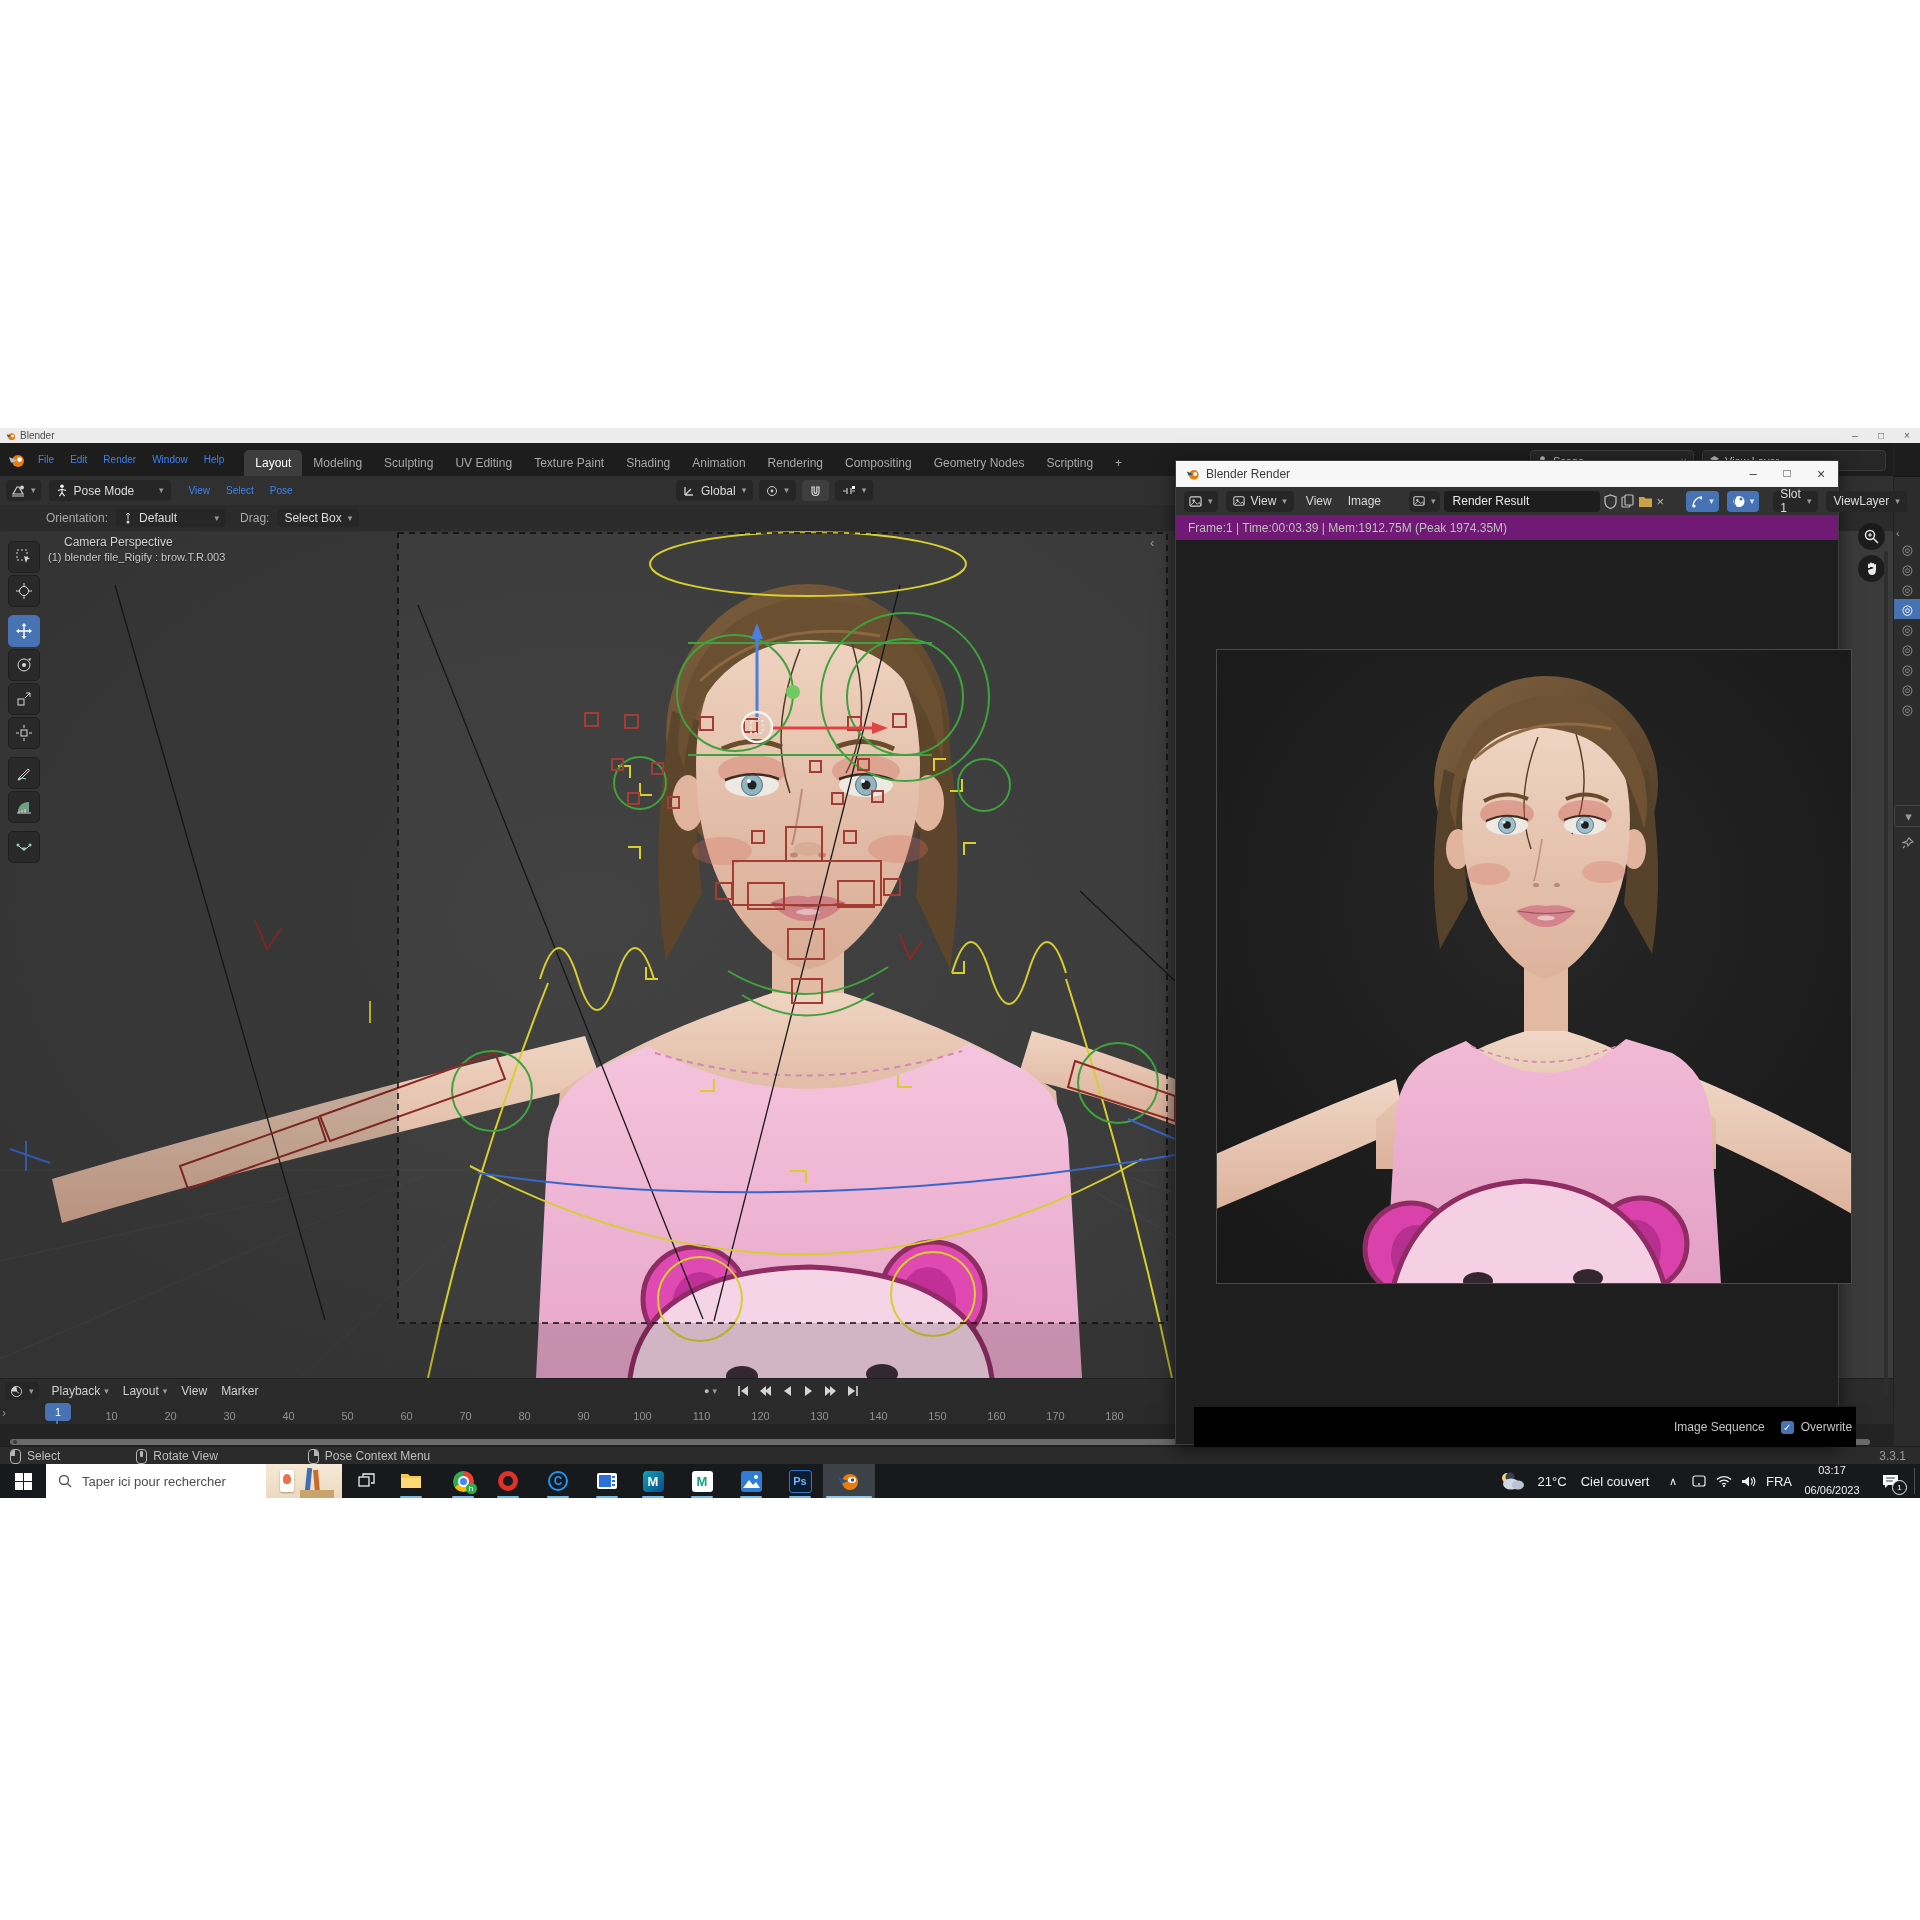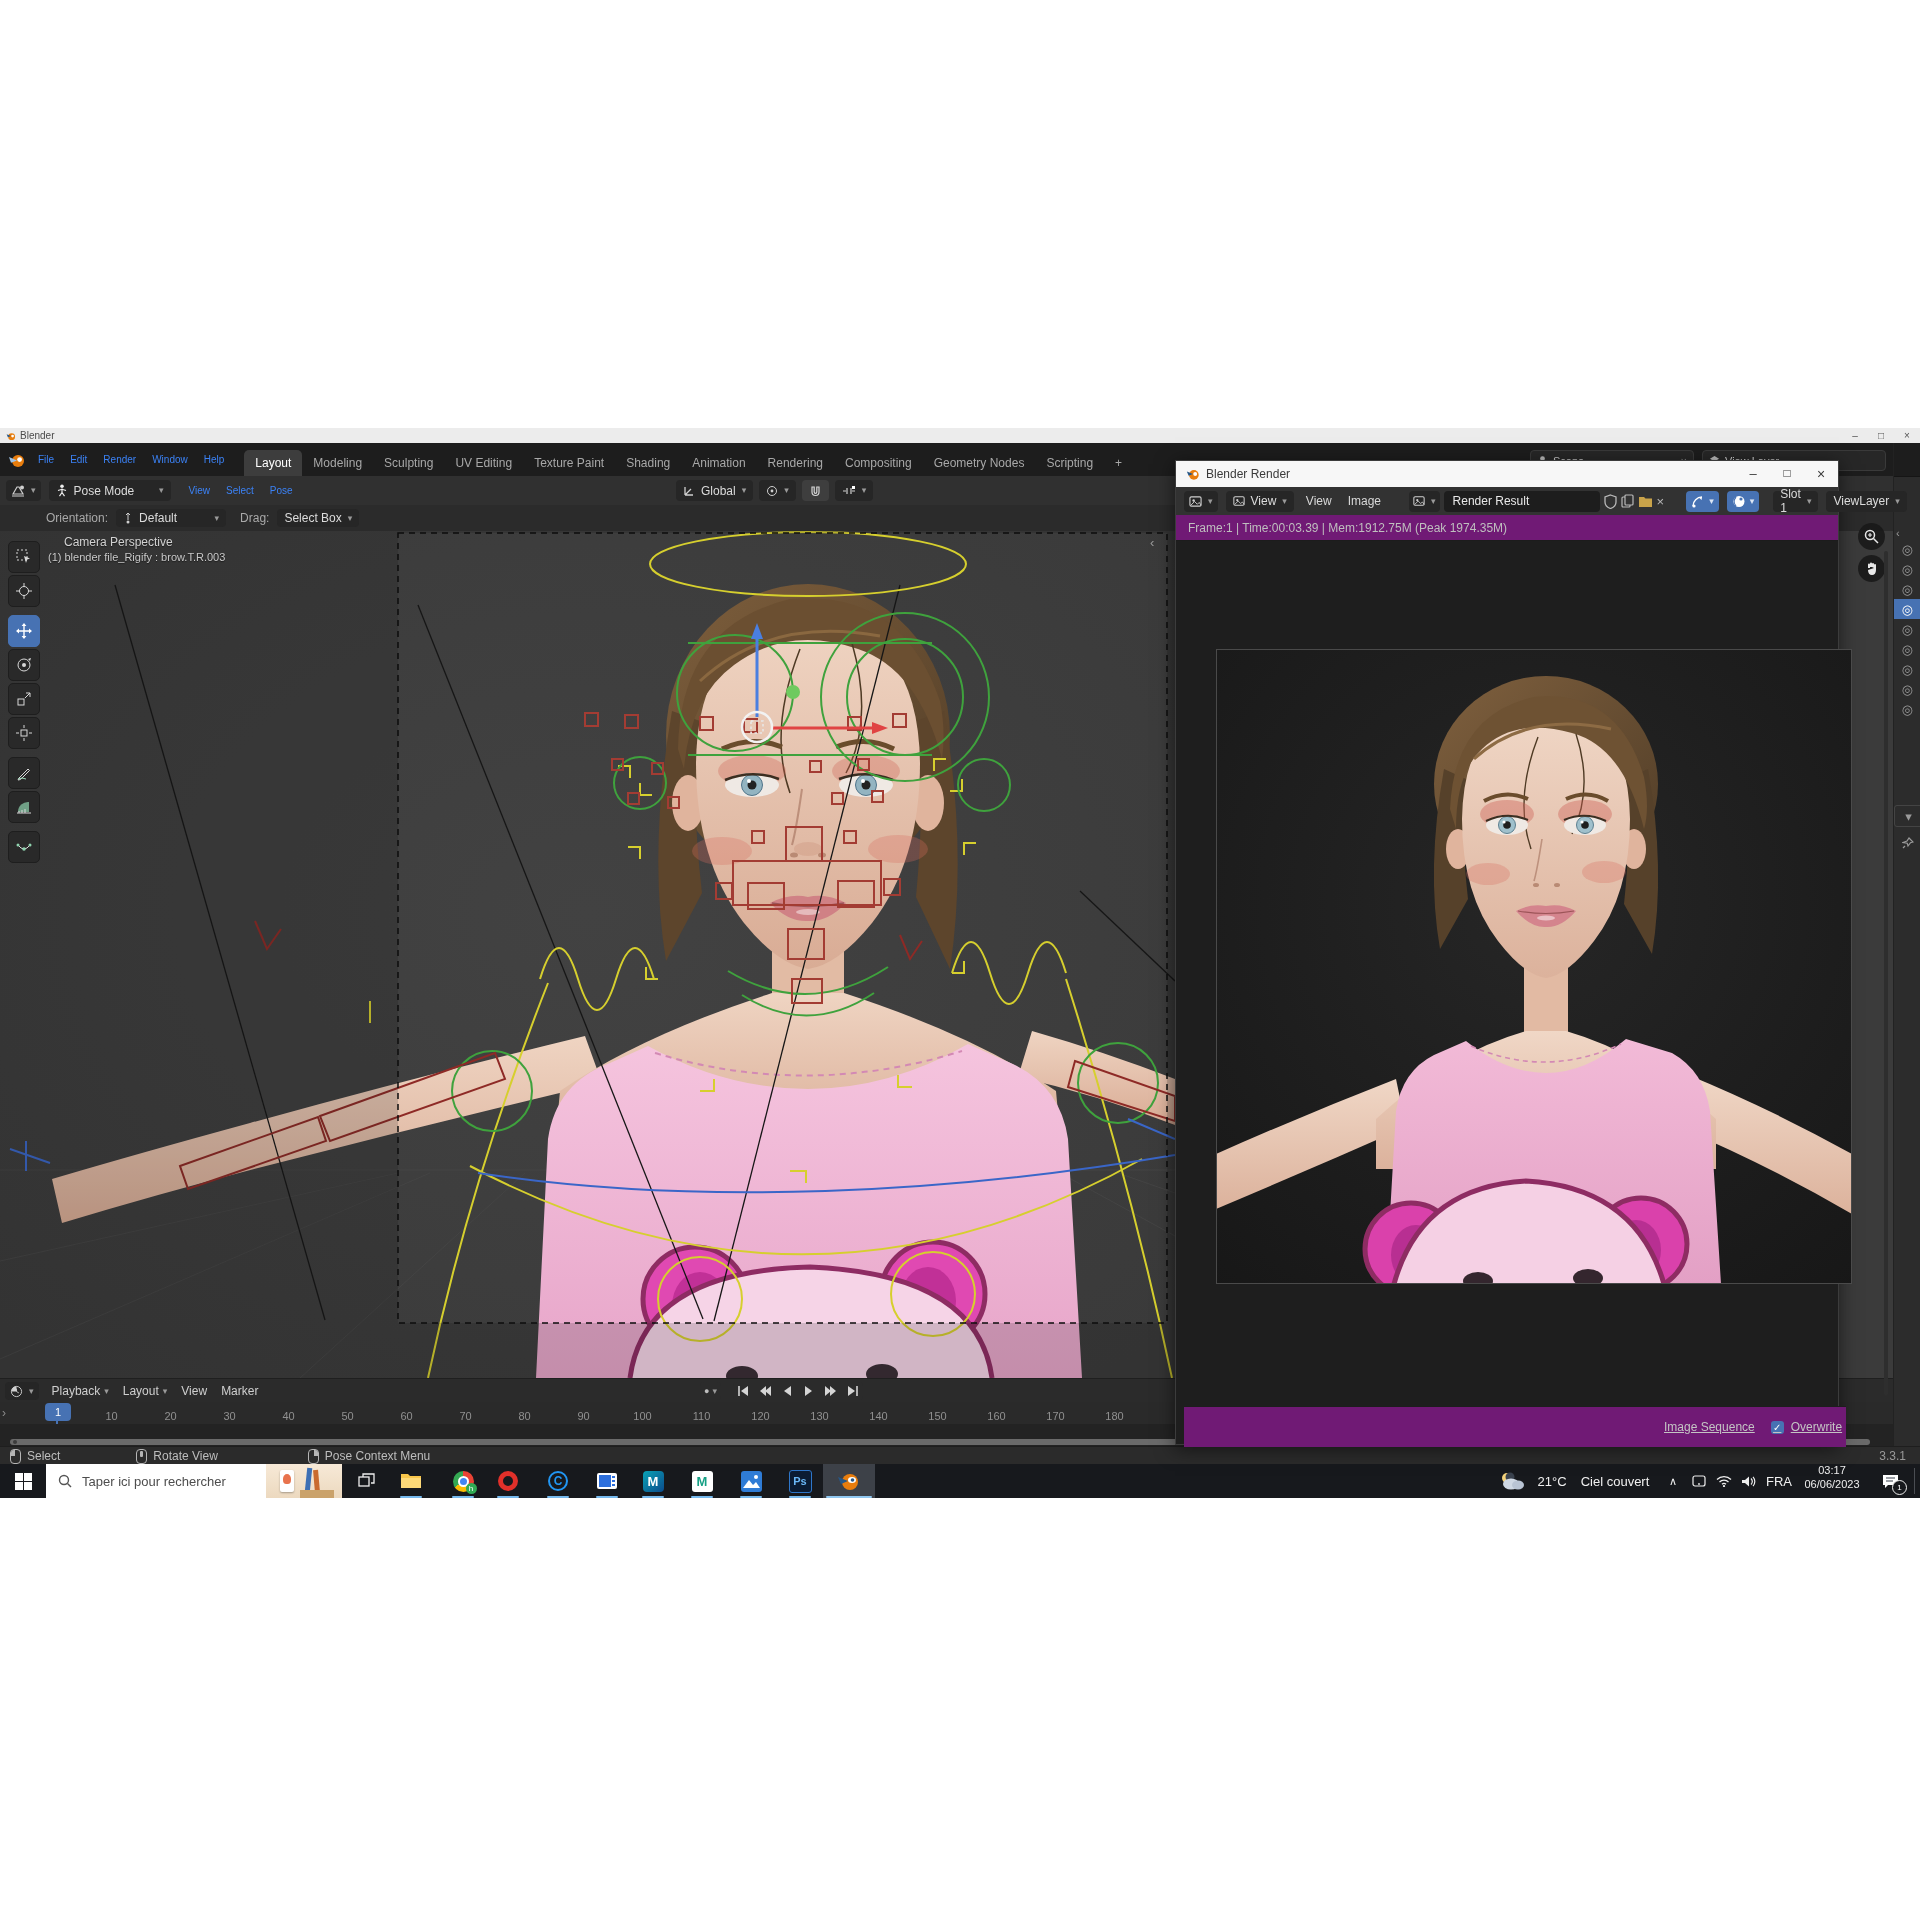--- a/index.html
+++ b/index.html
@@ -53,21 +53,21 @@
   .search input{border:0;outline:0;flex:1;font-size:13px;color:#333;font-family:"Liberation Sans",sans-serif;background:transparent;}
   .search input::placeholder{color:#4d4d4d;}
   .tray-txt{font-size:13px;color:#f0f0f0;}
   
   .rwindow{left:1175px;top:32px;width:664px;height:985px;background:#1e1e1e;z-index:50;box-shadow:0 4px 18px rgba(0,0,0,.55);border:1px solid #3c3c3c;box-sizing:border-box;}
   .rw-title{position:absolute;left:0;top:0;width:100%;height:26px;background:#f7f7f7;color:#3a3a3a;font-size:12px;display:flex;align-items:center;}
   .rw-toolbar{position:absolute;left:0;top:26px;width:100%;height:28px;background:#323232;display:flex;align-items:center;gap:8px;padding:0 8px;box-sizing:border-box;}
   .rw-info{position:absolute;left:0;top:54px;width:100%;height:26px;background:#701a75;color:#bfbfbf;font-size:12px;display:flex;align-items:center;padding:0 12px;box-sizing:border-box;border-bottom:1px solid #1c1c1c;}
   .rw-menu{font-size:12px;color:#d8d8d8;padding:0 4px;}
   .bluebtn{background:#4772b3;border-radius:4px;height:21px;display:flex;align-items:center;padding:0 5px;gap:4px;}
-  .rw-footer{position:absolute;left:8px;top:945px;width:100%;height:40px;background:#701a75;border-top:1px solid #1d1d1d;display:flex;align-items:center;color:#c4c4c4;font-size:12px;text-decoration:underline;}
+  .rw-footer{position:absolute;left:18px;top:945px;width:100%;height:40px;background:#000000;border-top:1px solid #1d1d1d;display:flex;align-items:center;color:#c4c4c4;font-size:12px;}
   .checkbox{width:13px;height:13px;background:#4772b3;border-radius:3px;color:#fff;font-size:10px;display:flex;align-items:center;justify-content:center;}
   .circbtn{position:absolute;width:27px;height:27px;border-radius:50%;background:rgba(24,24,24,.85);display:flex;align-items:center;justify-content:center;}
   
   .props{left:1893px;top:15px;width:27px;height:1003px;background:#2c2c2c;border-left:1px solid #222;}
   .propicon{width:27px;height:20px;display:flex;align-items:center;justify-content:center;color:#9a9a9a;font-size:13px;}
   .propicon.active{background:#4772b3;color:#fff;}
 </style>
 </head>
 <body>
 
@@ -646,21 +646,21 @@
             <circle cx="8" cy="11" r="1.1" fill="#eee"></circle>
           </svg>
     </div>
     <div class="tb-cell" style="left:1736px;width:24px;">
       <svg width="15" height="13" viewBox="0 0 15 13">
             <path d="M1 5h3l4-3.5v10L4 8H1z" fill="#eee"></path>
             <path d="M10 3.5a4.5 4.5 0 0 1 0 6M12 1.8a7 7 0 0 1 0 9.4" stroke="#eee" stroke-width="1.2" fill="none"></path>
           </svg>
     </div>
     <div class="tb-cell tray-txt" style="left:1761px;width:36px;">FRA</div>
-    <div class="tb-cell" style="left:1797px;width:70px;flex-direction:column;justify-content:flex-start;line-height:1.25;">
+    <div class="tb-cell" style="left:1797px;width:70px;flex-direction:column;justify-content:space-between;line-height:1.25;">
       <span style="font-size:11px;">03:17</span>
       <span style="font-size:11px;">06/06/2023</span>
     </div>
     <div class="tb-cell" style="left:1872px;width:36px;">
       <svg width="17" height="15" viewBox="0 0 17 15">
             <path d="M1 1h15v10H6l-3 3v-3H1z" fill="#fff"></path>
             <path d="M4 4h9M4 7h7" stroke="#39414d" stroke-width="1.2"></path>
           </svg>
       <div style="position:absolute;right:1px;bottom:3px;width:13px;height:13px;border-radius:50%;border:1.5px solid #eee;background:#17191d;color:#fff;font-size:8px;display:flex;align-items:center;justify-content:center;">1</div>
     </div>

